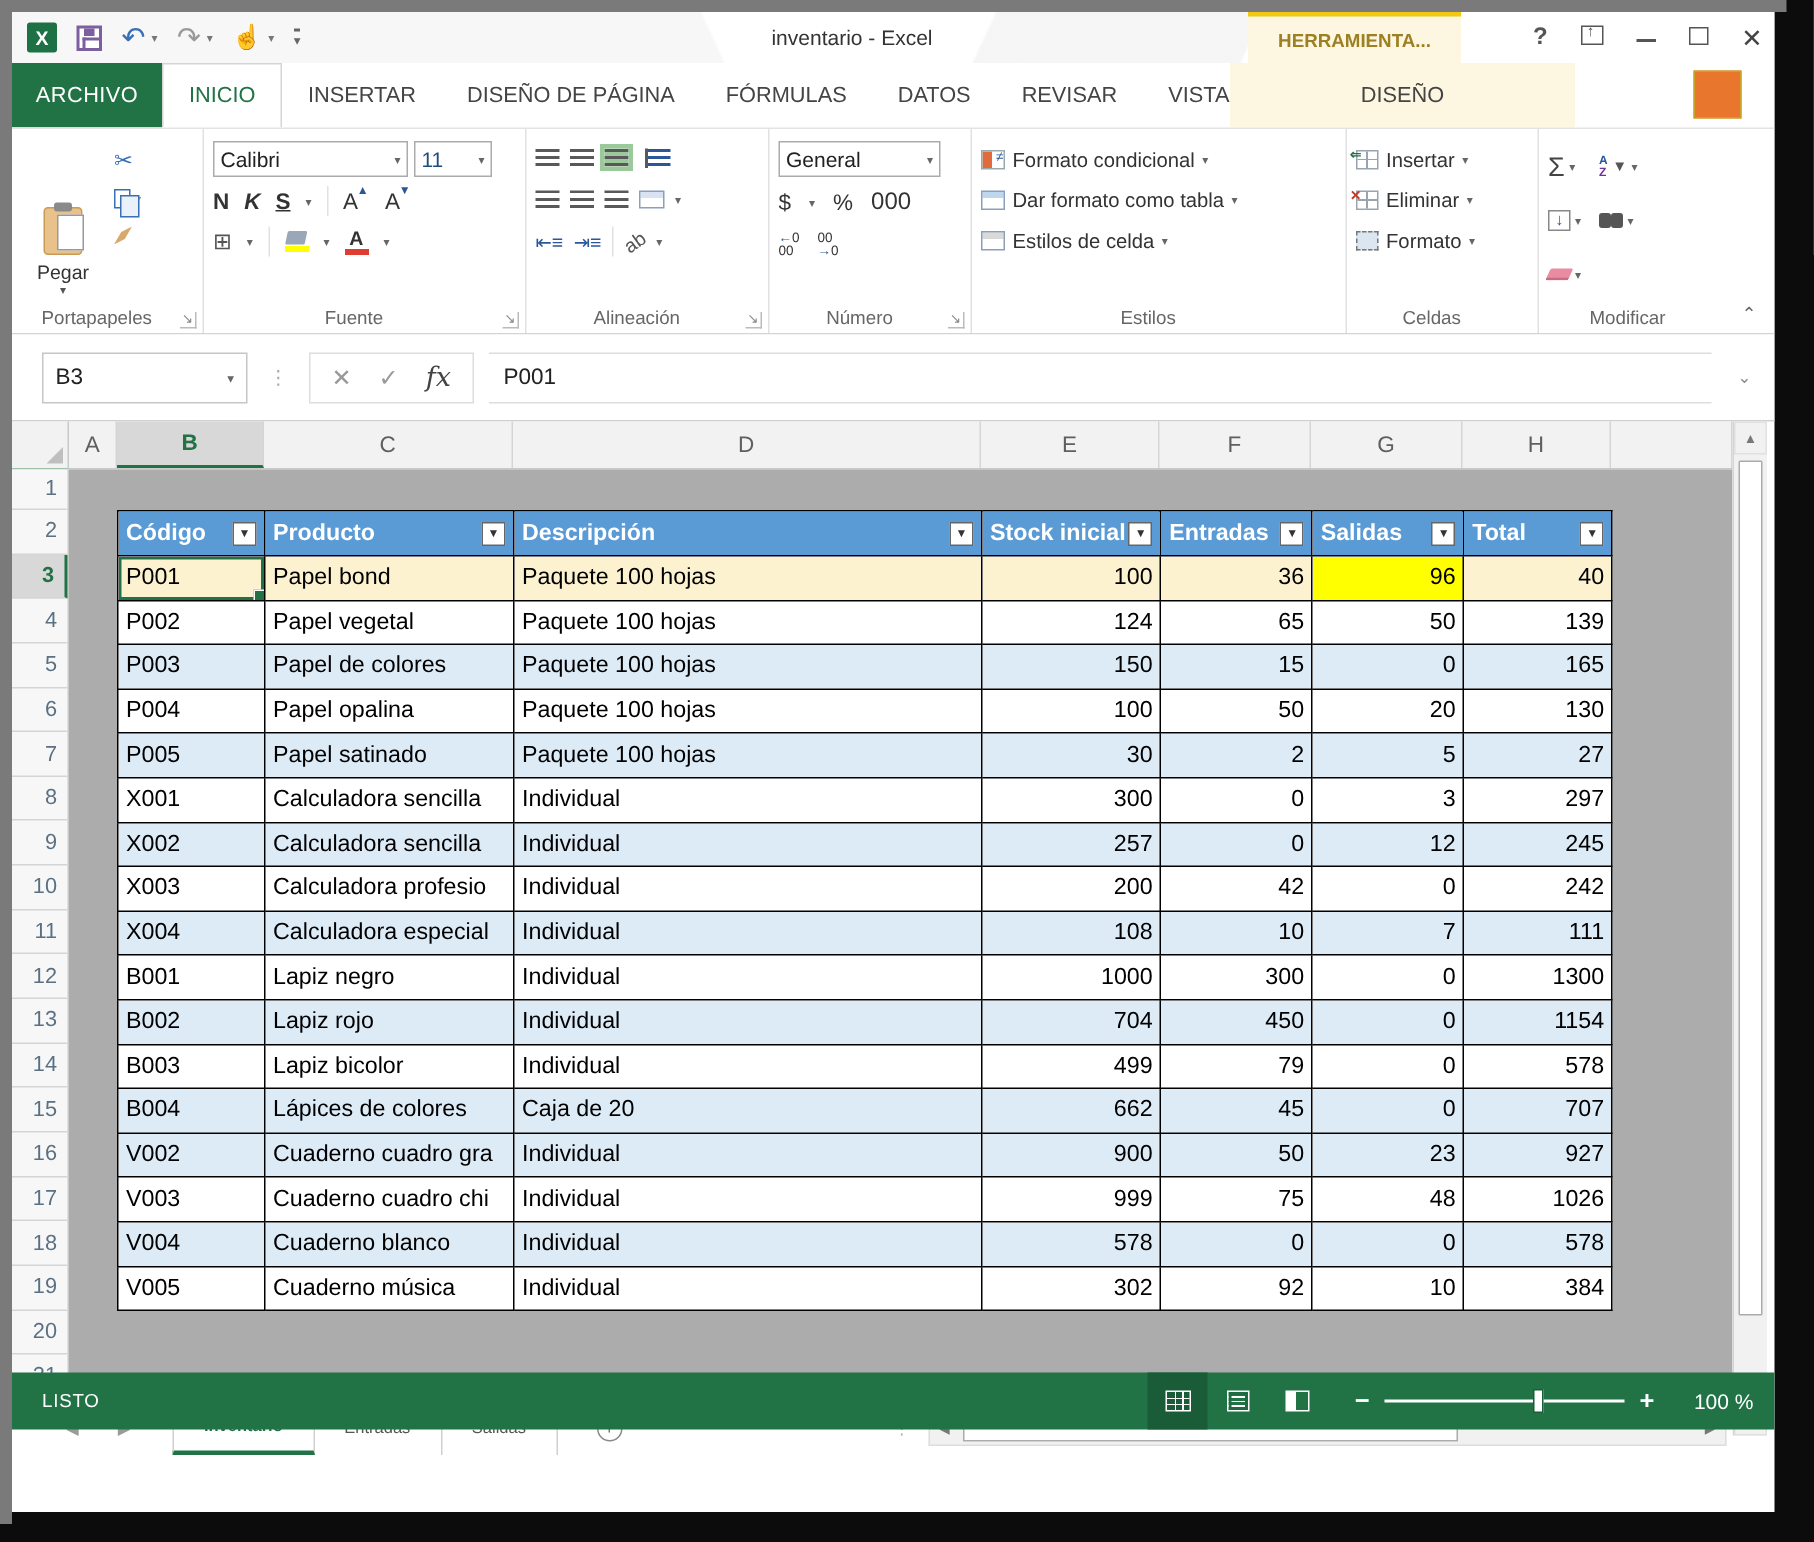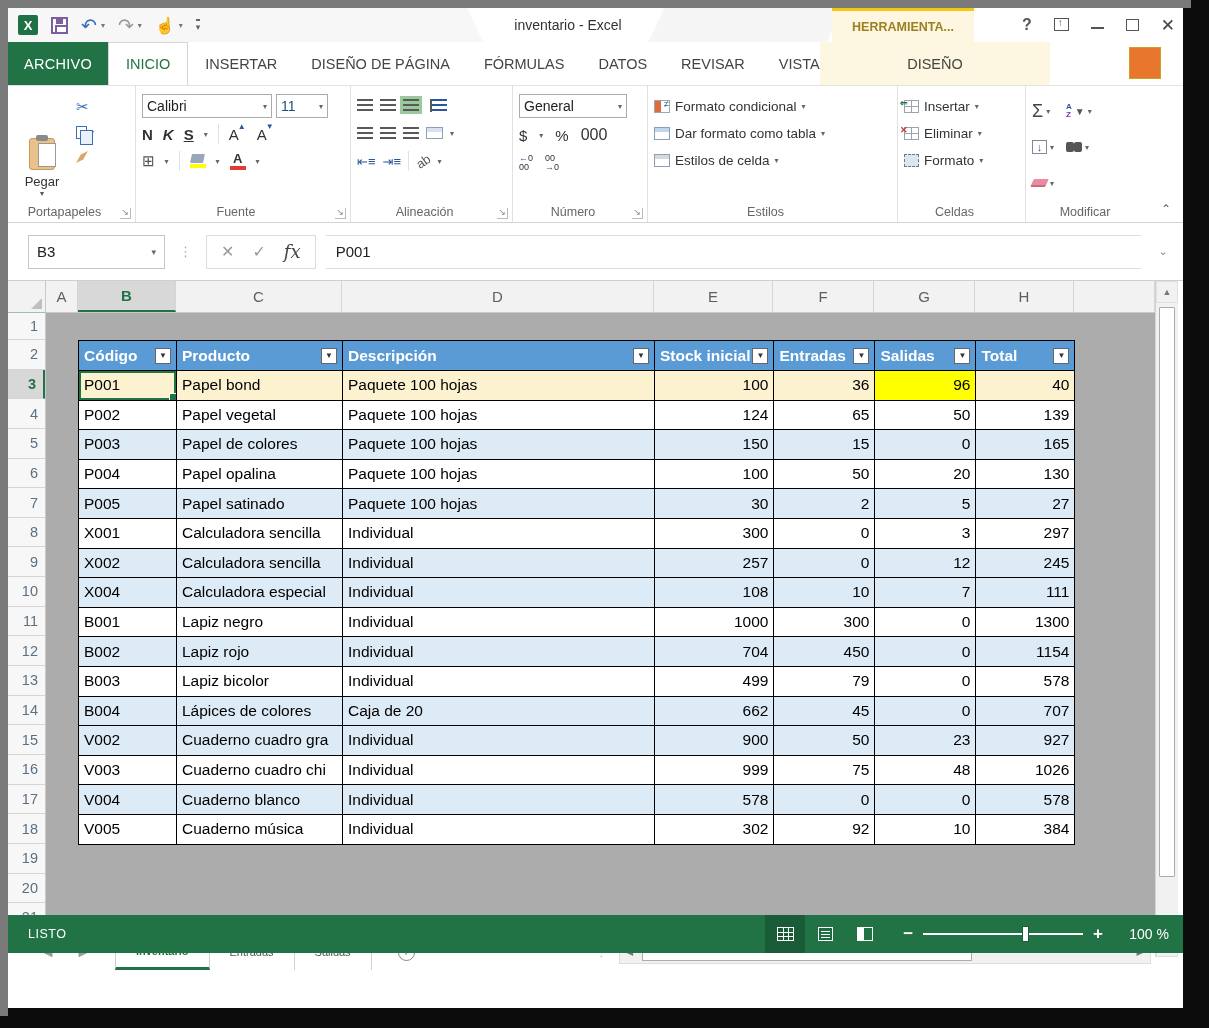--- a/index.html
+++ b/index.html
@@ -600,20 +600,29 @@
           </tr>
           <tr class="r-blue">
             <td>X002</td>
             <td>Calculadora sencilla</td>
             <td>Individual</td>
             <td class="num">257</td>
             <td class="num">0</td>
             <td class="num">12</td>
             <td class="num">245</td>
           </tr>
+          <tr class="r-white">
+            <td>X003</td>
+            <td>Calculadora profesio</td>
+            <td>Individual</td>
+            <td class="num">200</td>
+            <td class="num">42</td>
+            <td class="num">0</td>
+            <td class="num">242</td>
+          </tr>
           <tr class="r-blue">
             <td>X004</td>
             <td>Calculadora especial</td>
             <td>Individual</td>
             <td class="num">108</td>
             <td class="num">10</td>
             <td class="num">7</td>
             <td class="num">111</td>
           </tr>
           <tr class="r-white">

